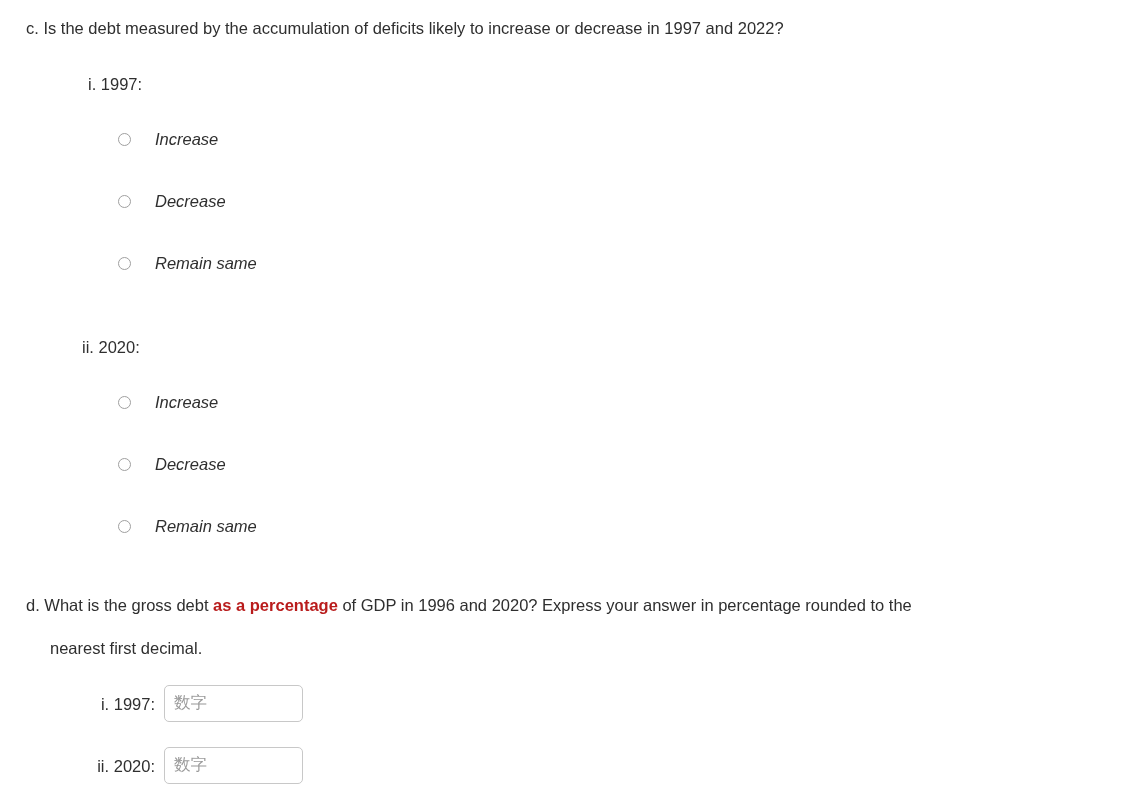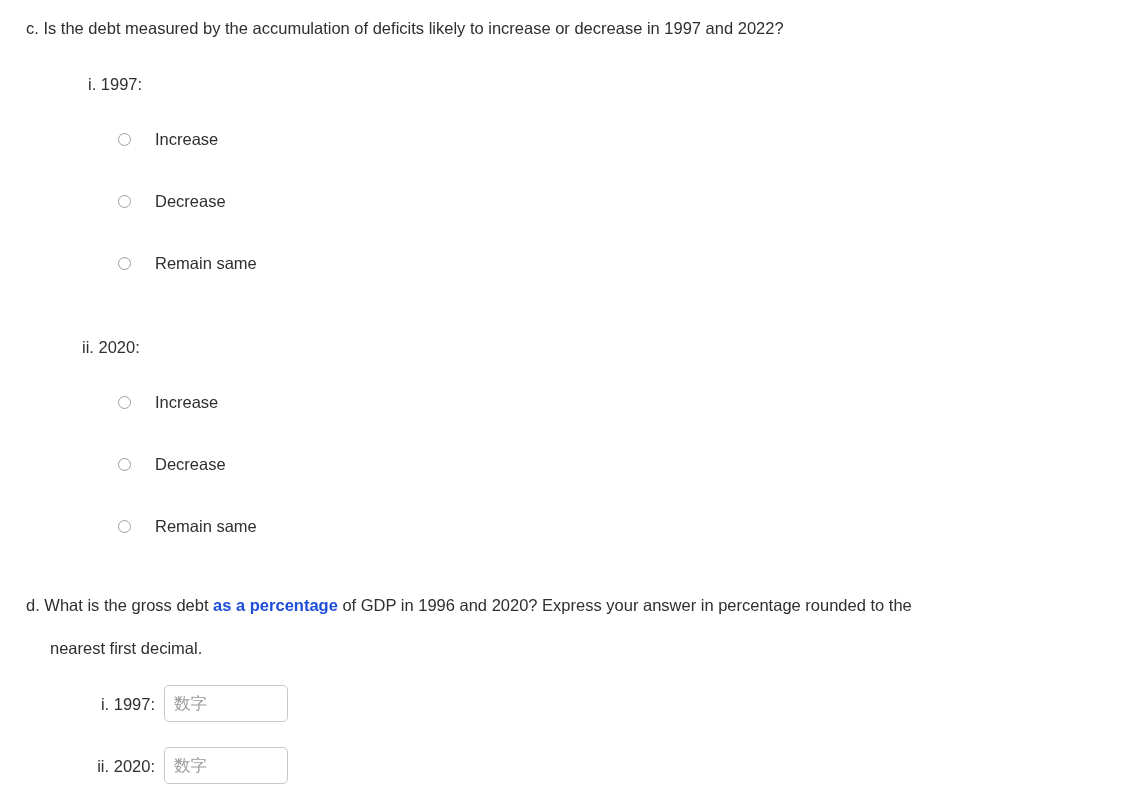--- a/index.html
+++ b/index.html
@@ -44,20 +44,21 @@
     line-height: 28px;
     color: #2f2f2f;
   }
 
   
   .option-row {
     position: absolute;
     display: flex;
     align-items: center;
     height: 22px;
+    font-style: italic;
   }
   .radio-circle {
     width: 13px;
     height: 13px;
     border: 1px solid #a0a0a0;
     border-radius: 50%;
     background: #ffffff;
     box-sizing: border-box;
     flex: 0 0 auto;
     display: block;
@@ -81,46 +82,46 @@
     line-height: 31px;
     color: #2f2f2f;
     white-space: nowrap;
   }
   .qd-line.indent {
     padding-left: 24px;
     margin-top: 12px;
   }
   .bold {
     font-weight: bold;
-    color: #1d4ed8;
+    color: #b91c1c;
   }
 
   
   .answer-row {
     position: absolute;
     display: flex;
     align-items: center;
   }
   .answer-label {
     font-size: 16.5px;
     line-height: 22px;
     color: #2f2f2f;
     text-align: right;
     white-space: nowrap;
     width: 74px;
   }
   .answer-input {
     margin-left: 9px;
-    width: 124px;
+    width: 139px;
     height: 37px;
     box-sizing: border-box;
     border: 1px solid #c8c8c8;
     border-radius: 5px;
     background: #ffffff;
-    font-family: Liberation Serif, serif;
+    font-family: Liberation Mono, monospace;
     font-size: 16.5px;
     color: #2f2f2f;
     padding: 0 9px;
     outline: none;
   }
   .answer-input::placeholder {
     color: #9a9a9a;
     opacity: 1;
     font-family: "DejaVu Sans", sans-serif;
   }

